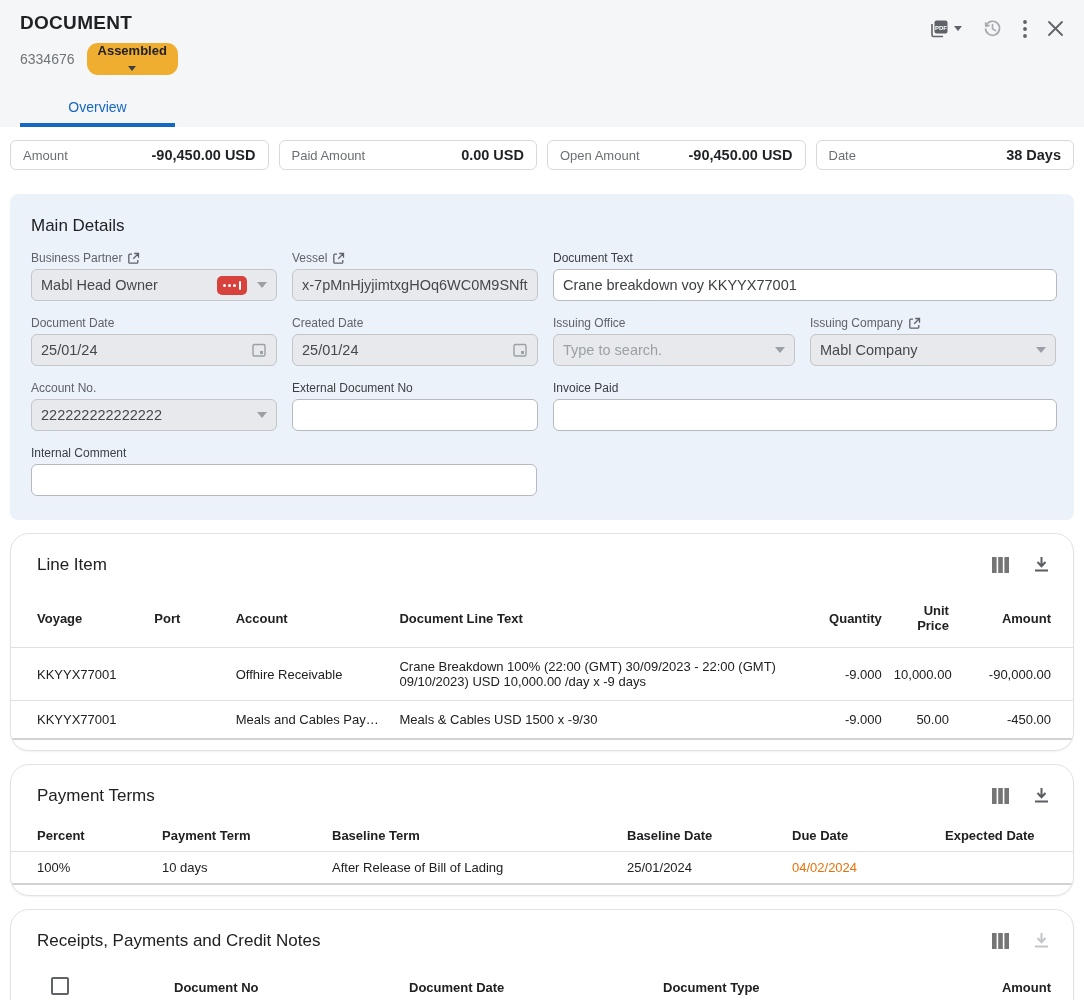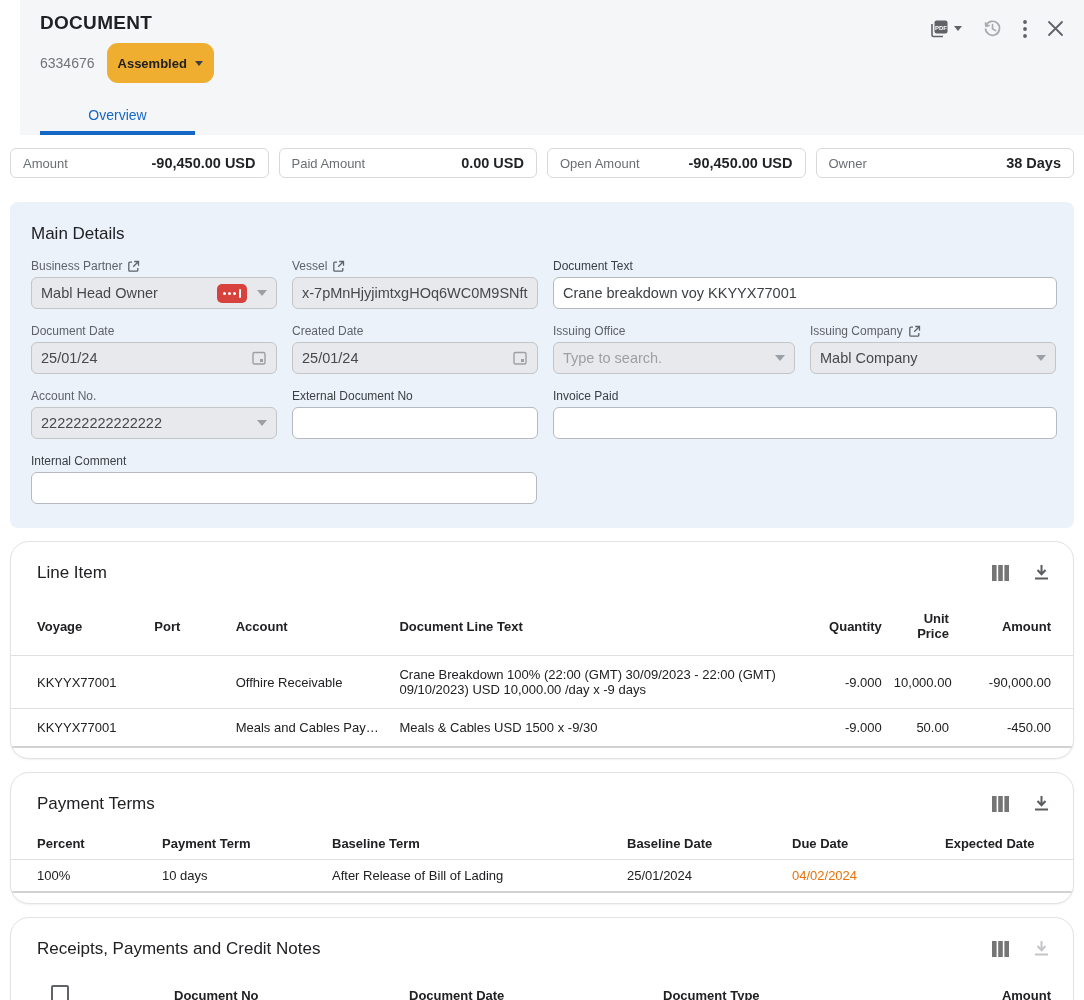--- a/index.html
+++ b/index.html
@@ -4,23 +4,23 @@
 <style>
   * { margin:0; padding:0; box-sizing:border-box; }
   html,body { width:1084px; height:1000px; overflow:hidden; background:#fff;
               font-family:"Liberation Sans", sans-serif; color:#212124; }
 
   
   .app-header { background:#f5f6f7; padding:12px 20px 0 20px; }
   .app-title { font-size:19px; font-weight:700; letter-spacing:.3px; color:#1f2124; }
   .doc-row { display:flex; align-items:center; gap:12px; margin-top:9px; }
   .doc-number { font-size:14px; color:#6f7377; }
-  .status-badge { background:#efae2f; border:none; border-radius:11px; height:40px;
+  .status-badge { background:#efae2f; border:none; border-radius:11px; height:32px;
                   display:inline-flex; align-items:center; gap:8px; padding:0 11px;
-                  font-size:13px; font-weight:700; color:#212124; cursor:pointer; }
+                  font-size:13px; font-weight:700; color:#212124; cursor:pointer;flex-direction:column; }
   .caret-dn { width:0; height:0; border-left:4px solid transparent; border-right:4px solid transparent;
               border-top:5px solid #3c4043; display:inline-block; }
   .header-icons { position:absolute; top:16px; right:18px; display:flex; align-items:center; gap:16px; }
   .icon-btn { background:none; border:none; cursor:pointer; display:flex; align-items:center; gap:4px; padding:2px; }
   .tabs { display:flex; margin-top:14px; }
   .tab { width:155px; text-align:center; padding:10px 0 12px; font-size:14px; color:#5f6368;
          background:none; border:none; cursor:pointer; position:relative; }
   .tab.active { color:#1567c6; }
   .tab.active::after { content:""; position:absolute; left:0; right:0; bottom:0; height:4px; background:#1567c6; }
 
@@ -71,21 +71,21 @@
   .orange { color:#e8710a; }
   .card-bottom-gap { height:10px; }
 
   .checkbox { width:18px; height:18px; border:2px solid #5f6368; border-radius:2px; background:#fff; cursor:pointer; }
 
   svg { display:block; }
 </style>
 </head>
 <body>
 
-<div class="app-header" style="position:relative;margin-left:20px;">
+<div class="app-header" style="position:relative;">
   <div class="app-title">DOCUMENT</div>
   <div class="doc-row">
     <span class="doc-number">6334676</span>
     <button class="status-badge">
       <span>Assembled</span>
       <span class="caret-dn"></span>
     </button>
   </div>
 
   <div class="header-icons">
@@ -141,21 +141,21 @@
   </div>
   <div class="sum-card">
     <span class="sum-label">Paid Amount</span>
     <span class="sum-value">0.00 USD</span>
   </div>
   <div class="sum-card">
     <span class="sum-label">Open Amount</span>
     <span class="sum-value">-90,450.00 USD</span>
   </div>
   <div class="sum-card">
-    <span class="sum-label">Owner</span>
+    <span class="sum-label">Date</span>
     <span class="sum-value">38 Days</span>
   </div>
 </div>
 
 <div class="main-details">
   <div class="section-title">Main Details</div>
 
   <div class="form-row">
     <div class="field fw-s">
       <div class="f-label">

